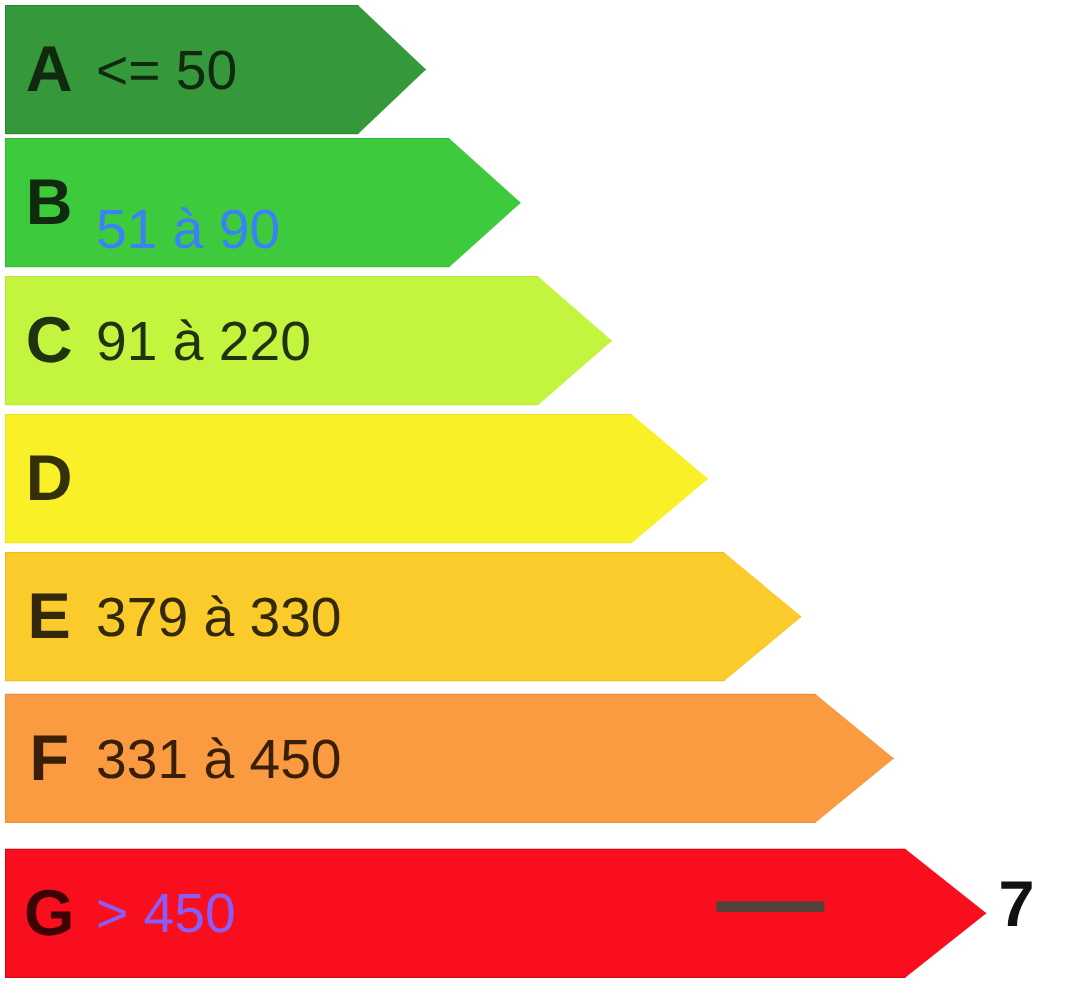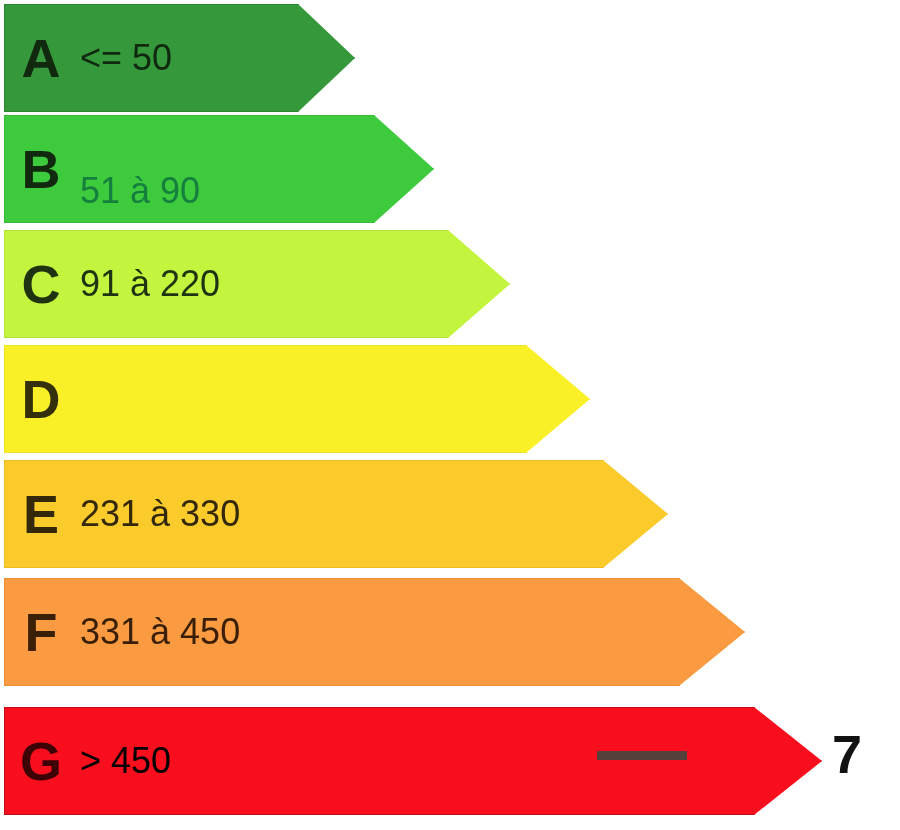--- a/index.html
+++ b/index.html
@@ -54,21 +54,21 @@
     width: 74px;
     text-align: center;
     font-size: 54px;
     font-weight: bold;
     line-height: 1;
     letter-spacing: 0px;
   }
 
   .grade-range {
     display: inline-block;
-    font-size: 36px;
+    font-size: 46px;
     font-weight: normal;
     line-height: 1;
     white-space: nowrap;
     margin-left: 2px;
   }
 
   
   .value-marker {
     position: absolute;
     height: 9px;
@@ -97,21 +97,21 @@
       <span class="grade-letter" style="color:#10290f;">A</span>
       <span class="grade-range" style="color:#10290f;">&lt;= 50</span>
     </div>
   </div>
 
   <div class="rating-row" style="top:115px;">
     <div class="bar-shape" style="width:430px;background:#3dcb3d;border:1px solid #37b837;
                 clip-path:polygon(0 0, calc(100% - 60px) 0, 100% 50%, calc(100% - 60px) 100%, 0 100%);"></div>
     <div class="bar-content">
       <span class="grade-letter" style="color:#10290f;">B</span>
-      <span class="grade-range" style="color:#15803d;margin-top:43px;">51 à 90</span>
+      <span class="grade-range" style="color:#3b82f6;margin-top:43px;">51 à 90</span>
     </div>
   </div>
 
   <div class="rating-row" style="top:230px;">
     <div class="bar-shape" style="width:506px;background:#c3f43e;border:1px solid #b6e538;
                 clip-path:polygon(0 0, calc(100% - 62px) 0, 100% 50%, calc(100% - 62px) 100%, 0 100%);"></div>
     <div class="bar-content">
       <span class="grade-letter" style="color:#1f3310;">C</span>
       <span class="grade-range" style="color:#1f3310;">91 à 220</span>
     </div>
@@ -123,39 +123,39 @@
     <div class="bar-content">
       <span class="grade-letter" style="color:#33300a;">D</span>
     </div>
   </div>
 
   <div class="rating-row" style="top:460px;">
     <div class="bar-shape" style="width:664px;background:#fbca2b;border:1px solid #edbd22;
                 clip-path:polygon(0 0, calc(100% - 65px) 0, 100% 50%, calc(100% - 65px) 100%, 0 100%);"></div>
     <div class="bar-content">
       <span class="grade-letter" style="color:#33290a;">E</span>
-      <span class="grade-range" style="color:#33290a;">231 à 330</span>
+      <span class="grade-range" style="color:#33290a;">379 à 330</span>
     </div>
   </div>
 
   <div class="rating-row" style="top:578px;">
     <div class="bar-shape" style="width:741px;background:#fa9a41;border:1px solid #ec8d36;
                 clip-path:polygon(0 0, calc(100% - 66px) 0, 100% 50%, calc(100% - 66px) 100%, 0 100%);"></div>
     <div class="bar-content">
       <span class="grade-letter" style="color:#3a1f07;">F</span>
       <span class="grade-range" style="color:#3a1f07;">331 à 450</span>
     </div>
   </div>
 
   <div class="rating-row" style="top:707px;">
     <div class="bar-shape" style="width:818px;background:#f80e1c;border:1px solid #c70a17;
                 clip-path:polygon(0 0, calc(100% - 68px) 0, 100% 50%, calc(100% - 68px) 100%, 0 100%);"></div>
     <div class="bar-content">
       <span class="grade-letter" style="color:#3d0206;">G</span>
-      <span class="grade-range" style="color:#000000;">&gt; 450</span>
+      <span class="grade-range" style="color:#8b5cf6;">&gt; 450</span>
     </div>
   </div>
 
   <div class="value-marker" style="left:597px; top:751px; width:90px; background:#56403c;"></div>
 
   <div class="value-score" style="left:832px; top:727px;">7</div>
 
 </div>
 
 </body></html>

